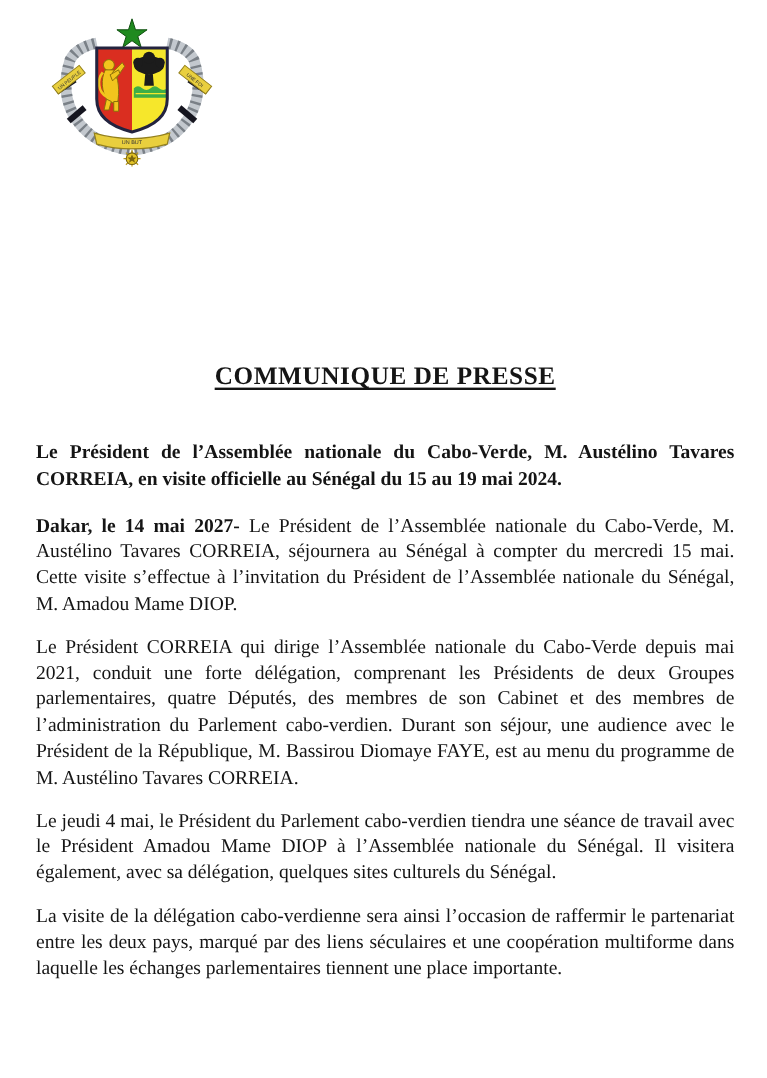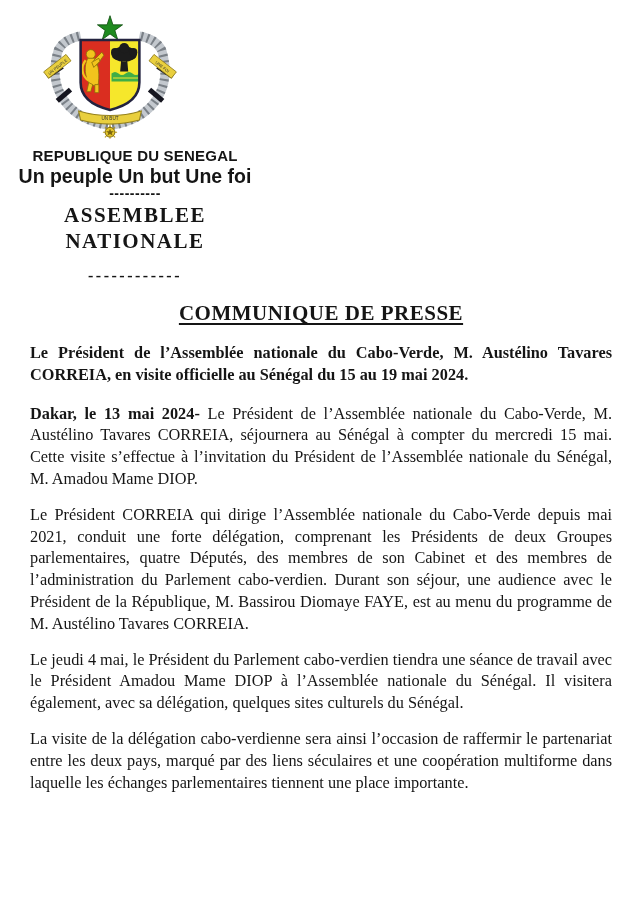--- a/index.html
+++ b/index.html
@@ -38,21 +38,21 @@
     font-weight:900;font-size:16px;letter-spacing:2.5px;margin-top:13px;
   }
   .content{
     position:absolute;left:30px;top:300px;width:582px;
   }
   .title{
     text-align:center;
     font-weight:700;font-size:21px;line-height:26px;letter-spacing:.5px;
     text-decoration:underline;
     text-underline-offset:3px;
-    margin:0 0 16px 0;
+    margin:0 0 40px 0;
   }
   .lead{
     font-weight:700;font-size:16.3px;line-height:21.8px;
     text-align:justify;margin:0 0 17px 0;
   }
   .para{
     font-size:16.3px;line-height:21.8px;
     text-align:justify;margin:0 0 14px 0;
   }
   .para .bold{font-weight:700;}
@@ -123,34 +123,27 @@
         <line x1="68" y1="117" x2="82" y2="117"></line>
         <line x1="75" y1="110.5" x2="75" y2="123.5"></line>
         <line x1="70" y1="112" x2="80" y2="122"></line>
         <line x1="80" y1="112" x2="70" y2="122"></line>
       </g>
       <circle cx="75" cy="117" r="4.8" fill="#e3c427" stroke="#7a650e" stroke-width="0.9"></circle>
       <polygon points="75,113.5 76.1,116 78.8,116 76.7,117.7 77.5,120.3 75,118.8 72.5,120.3 73.3,117.7 71.2,116 73.9,116" fill="#7a650e"></polygon>
     </g>
   </svg>
 
-  <div class="org-block">
-    <div class="republic">REPUBLIQUE DU SENEGAL</div>
-    <div class="motto">Un peuple Un but Une foi</div>
-    <div class="divider1">----------</div>
-    <div class="institution">ASSEMBLEE NATIONALE</div>
-    <div class="divider2">------------</div>
-  </div>
 
   <div class="content">
     <div class="title">COMMUNIQUE DE PRESSE</div>
 
     <p class="lead">Le Président de l’Assemblée nationale du Cabo-Verde, M. Austélino Tavares CORREIA, en visite officielle au Sénégal du 15 au 19 mai 2024.</p>
 
-    <p class="para"><span class="bold">Dakar, le 13 mai 2024-</span><span> Le Président de l’Assemblée nationale du Cabo-Verde, M. Austélino Tavares CORREIA, séjournera au Sénégal à compter du mercredi 15 mai. Cette visite s’effectue à l’invitation du Président de l’Assemblée nationale du Sénégal, M. Amadou Mame DIOP.</span></p>
+    <p class="para"><span class="bold">Dakar, le 14 mai 2027-</span><span> Le Président de l’Assemblée nationale du Cabo-Verde, M. Austélino Tavares CORREIA, séjournera au Sénégal à compter du mercredi 15 mai. Cette visite s’effectue à l’invitation du Président de l’Assemblée nationale du Sénégal, M. Amadou Mame DIOP.</span></p>
 
     <p class="para"><span class="bold"></span><span>Le Président CORREIA qui dirige l’Assemblée nationale du Cabo-Verde depuis mai 2021, conduit une forte délégation, comprenant les Présidents de deux Groupes parlementaires, quatre Députés, des membres de son Cabinet et des membres de l’administration du Parlement cabo-verdien. Durant son séjour, une audience avec le Président de la République, M. Bassirou Diomaye FAYE, est au menu du programme de M. Austélino Tavares CORREIA.</span></p>
 
     <p class="para"><span class="bold"></span><span>Le jeudi 4 mai, le Président du Parlement cabo-verdien tiendra une séance de travail avec le Président Amadou Mame DIOP à l’Assemblée nationale du Sénégal. Il visitera également, avec sa délégation, quelques sites culturels du Sénégal.</span></p>
 
     <p class="para"><span class="bold"></span><span>La visite de la délégation cabo-verdienne sera ainsi l’occasion de raffermir le partenariat entre les deux pays, marqué par des liens séculaires et une coopération multiforme dans laquelle les échanges parlementaires tiennent une place importante.</span></p>
   </div>
 
 </div>
 

